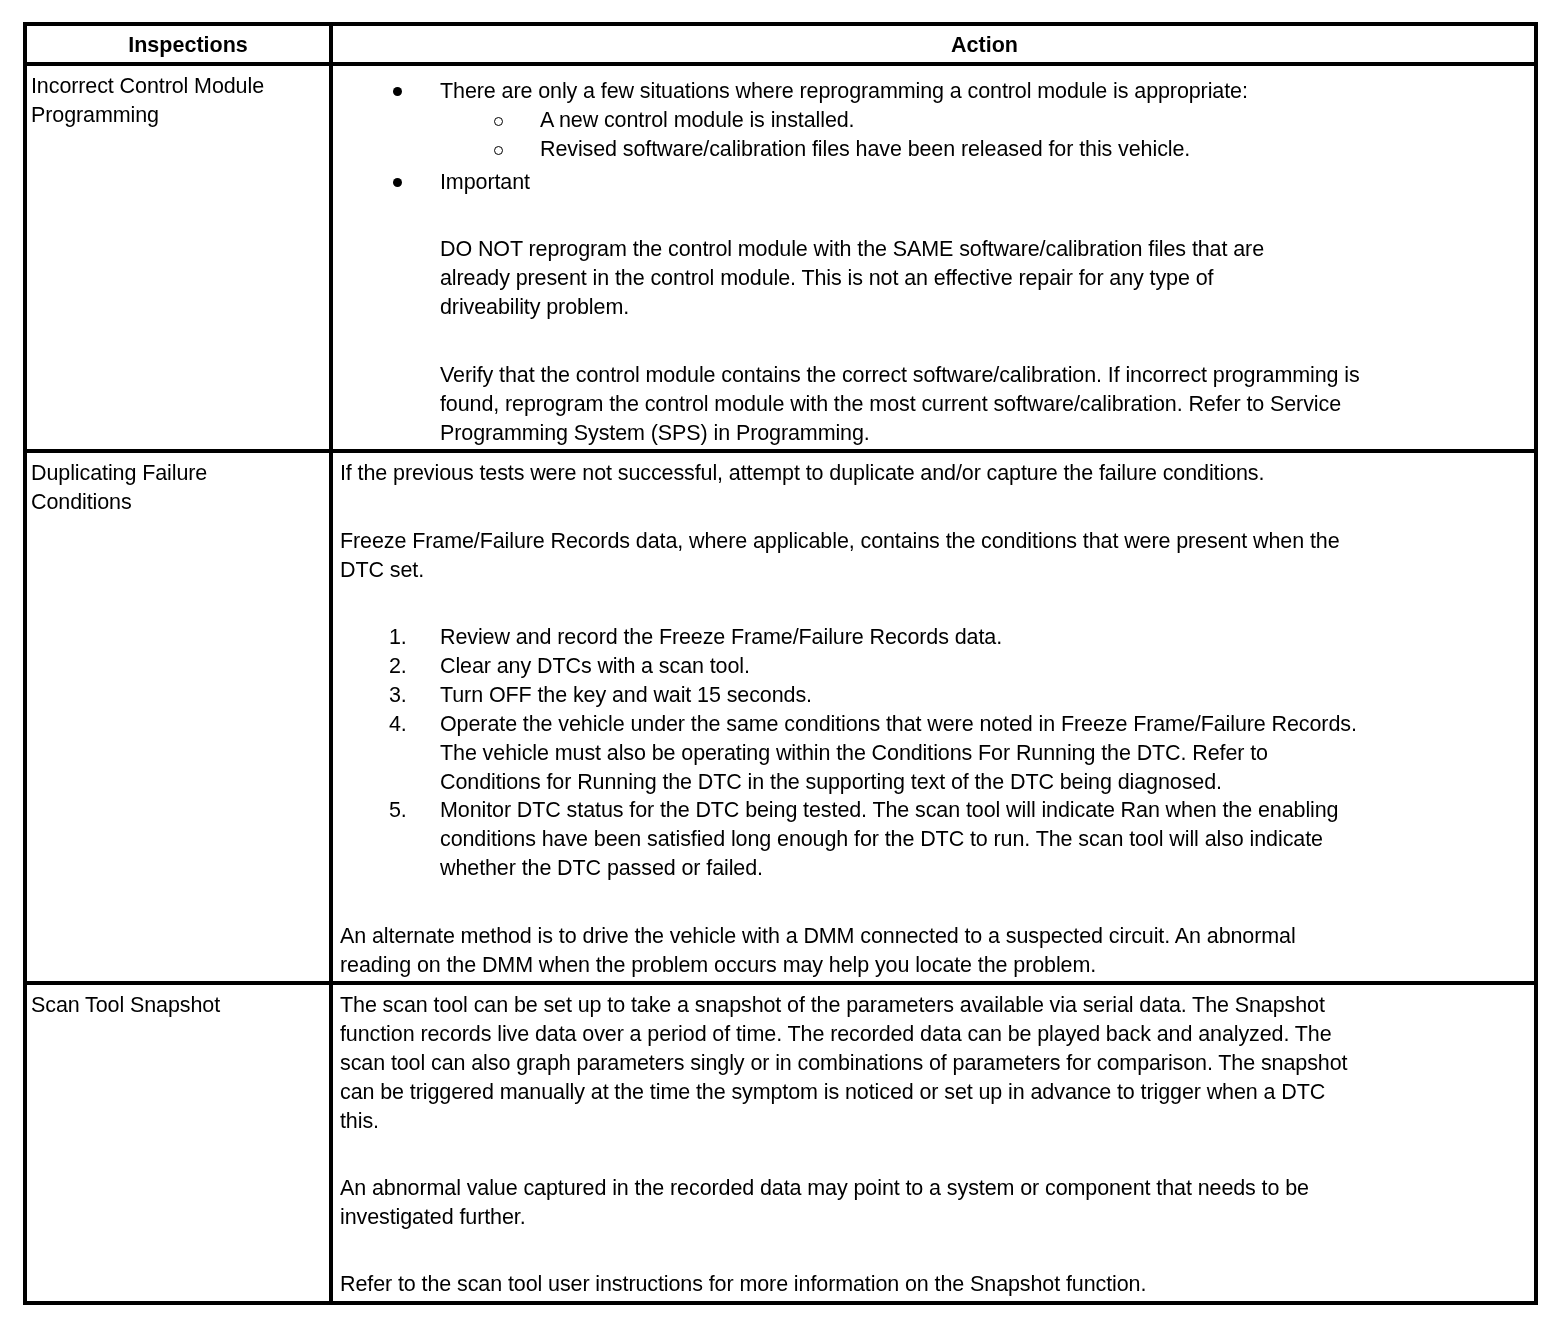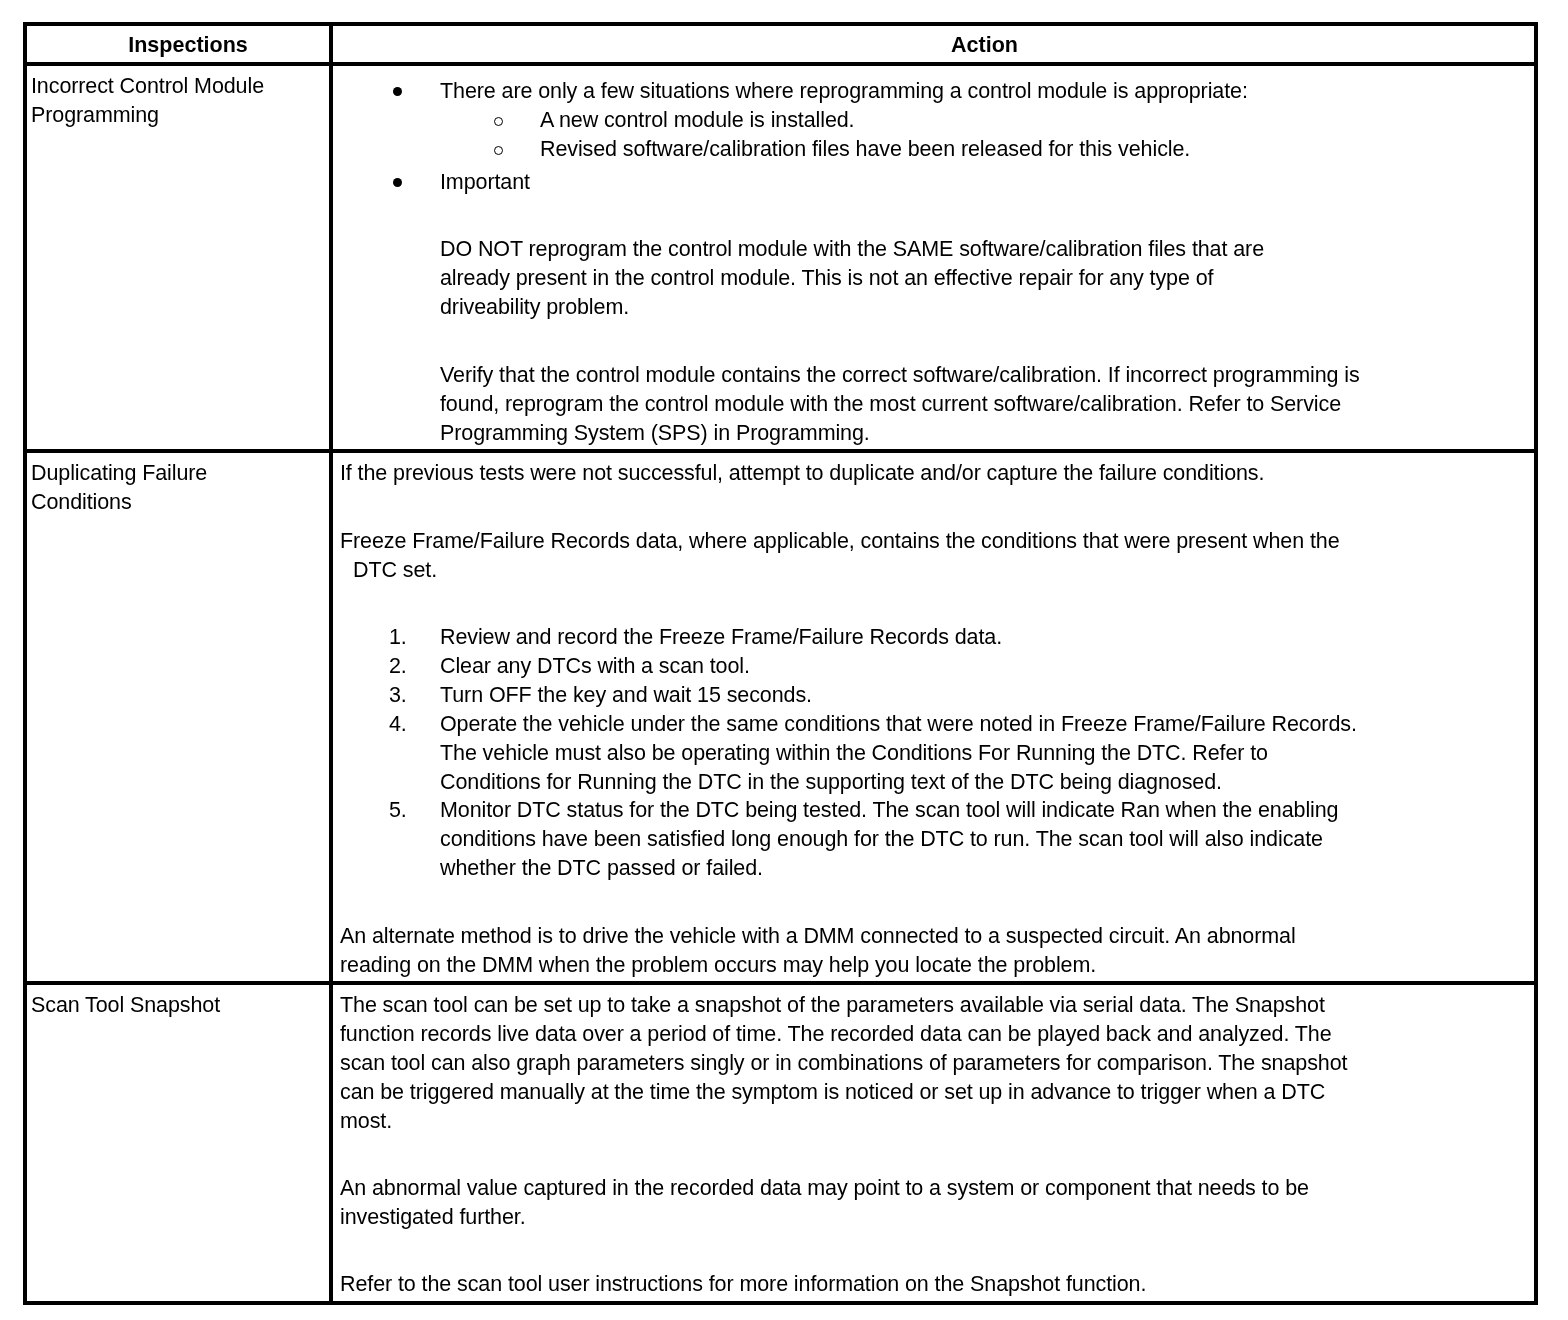--- a/index.html
+++ b/index.html
@@ -50,21 +50,21 @@
   <div class="t" style="left:440px;top:390px">found, reprogram the control module with the most current software/calibration. Refer to Service</div>
   <div class="t" style="left:440px;top:419px">Programming System (SPS) in Programming.</div>
 </div>
 
 <div>
   <div class="t" style="left:31px;top:459px">Duplicating Failure</div>
   <div class="t" style="left:31px;top:488px">Conditions</div>
 
   <div class="t" style="left:340px;top:459px">If the previous tests were not successful, attempt to duplicate and/or capture the failure conditions.</div>
   <div class="t" style="left:340px;top:527px">Freeze Frame/Failure Records data, where applicable, contains the conditions that were present when the</div>
-  <div class="t" style="left:353px;top:556px">DTC set.</div>
+  <div class="t" style="left:340px;top:556px">DTC set.</div>
 
   <div class="t" style="left:389px;top:623px">1.</div>
   <div class="t" style="left:440px;top:623px">Review and record the Freeze Frame/Failure Records data.</div>
 
   <div class="t" style="left:389px;top:652px">2.</div>
   <div class="t" style="left:440px;top:652px">Clear any DTCs with a scan tool.</div>
 
   <div class="t" style="left:389px;top:681px">3.</div>
   <div class="t" style="left:440px;top:681px">Turn OFF the key and wait 15 seconds.</div>
 
@@ -82,19 +82,19 @@
   <div class="t" style="left:340px;top:951px">reading on the DMM when the problem occurs may help you locate the problem.</div>
 </div>
 
 <div>
   <div class="t" style="left:31px;top:991px">Scan Tool Snapshot</div>
 
   <div class="t" style="left:340px;top:991px">The scan tool can be set up to take a snapshot of the parameters available via serial data. The Snapshot</div>
   <div class="t" style="left:340px;top:1020px">function records live data over a period of time. The recorded data can be played back and analyzed. The</div>
   <div class="t" style="left:340px;top:1049px">scan tool can also graph parameters singly or in combinations of parameters for comparison. The snapshot</div>
   <div class="t" style="left:340px;top:1078px">can be triggered manually at the time the symptom is noticed or set up in advance to trigger when a DTC</div>
-  <div class="t" style="left:340px;top:1107px">most.</div>
+  <div class="t" style="left:340px;top:1107px">this.</div>
 
   <div class="t" style="left:340px;top:1174px">An abnormal value captured in the recorded data may point to a system or component that needs to be</div>
   <div class="t" style="left:340px;top:1203px">investigated further.</div>
 
   <div class="t" style="left:340px;top:1270px">Refer to the scan tool user instructions for more information on the Snapshot function.</div>
 </div>
 
 </body></html>

